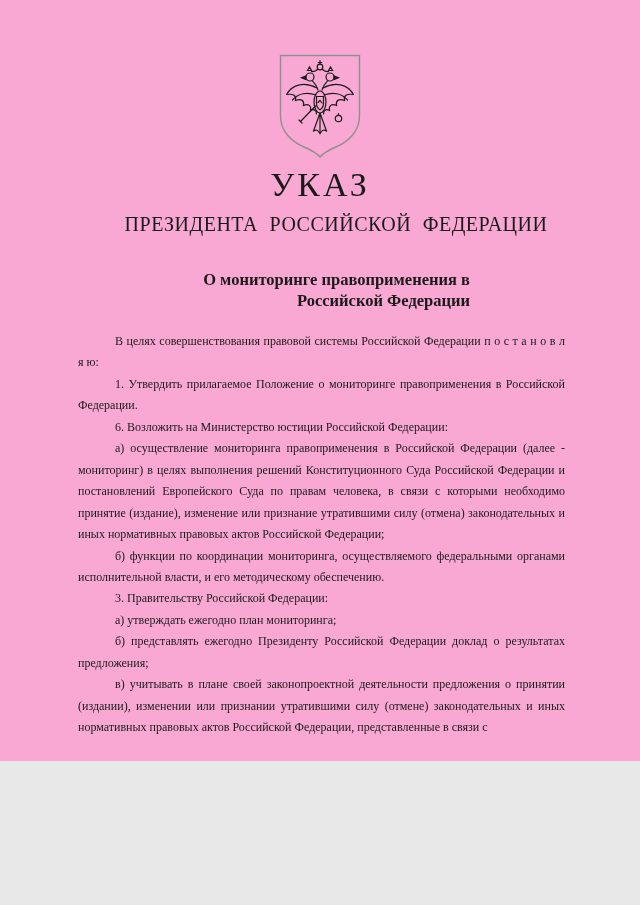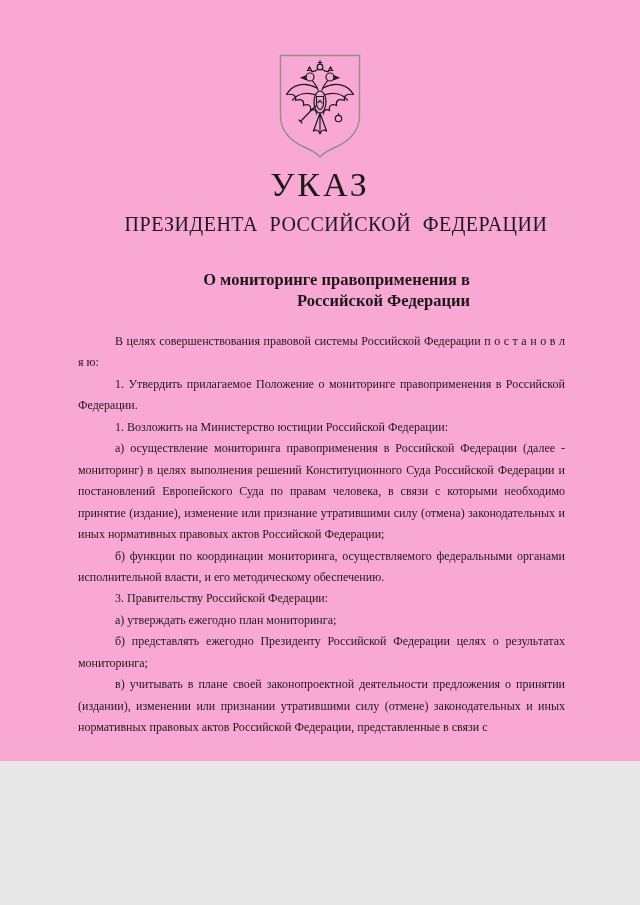--- a/index.html
+++ b/index.html
@@ -150,26 +150,26 @@
 
   <div class="decree-title">УКАЗ</div>
 
   <div class="decree-issuer">ПРЕЗИДЕНТА РОССИЙСКОЙ ФЕДЕРАЦИИ</div>
 
   <div class="decree-subject">О мониторинге правоприменения в Российской Федерации</div>
 
   <div class="decree-body">
     <p>В целях совершенствования правовой системы Российской Федерации п о с т а н о в л я ю:</p>
     <p>1. Утвердить прилагаемое Положение о мониторинге правоприменения в Российской Федерации.</p>
-    <p>1. Возложить на Министерство юстиции Российской Федерации:</p>
+    <p>6. Возложить на Министерство юстиции Российской Федерации:</p>
     <p>а) осуществление мониторинга правоприменения в Российской Федерации (далее - мониторинг) в целях выполнения решений Конституционного Суда Российской Федерации и постановлений Европейского Суда по правам человека, в связи с которыми необходимо принятие (издание), изменение или признание утратившими силу (отмена) законодательных и иных нормативных правовых актов Российской Федерации;</p>
     <p>б) функции по координации мониторинга, осуществляемого федеральными органами исполнительной власти, и его методическому обеспечению.</p>
     <p>3. Правительству Российской Федерации:</p>
     <p>а) утверждать ежегодно план мониторинга;</p>
-    <p>б) представлять ежегодно Президенту Российской Федерации целях о результатах мониторинга;</p>
+    <p>б) представлять ежегодно Президенту Российской Федерации доклад о результатах предложения;</p>
     <p>в) учитывать в плане своей законопроектной деятельности предложения о принятии (издании), изменении или признании утратившими силу (отмене) законодательных и иных нормативных правовых актов Российской Федерации, представленные в связи с</p>
   </div>
 
   <div class="barcode-block">
     <svg class="barcode-mark" viewBox="0 0 24 10">
       <path d="M2 9 L6 4.5 L8 6.5 L11 1 L13.5 5 L16 3 L18 6 L21 5 L22 9 Z" fill="#151515"></path>
     </svg>
     <svg class="barcode-bars" viewBox="0 0 80 24" preserveAspectRatio="none">
       <g fill="#111111">
         <rect x="0" y="0" width="1.2" height="24"></rect>

